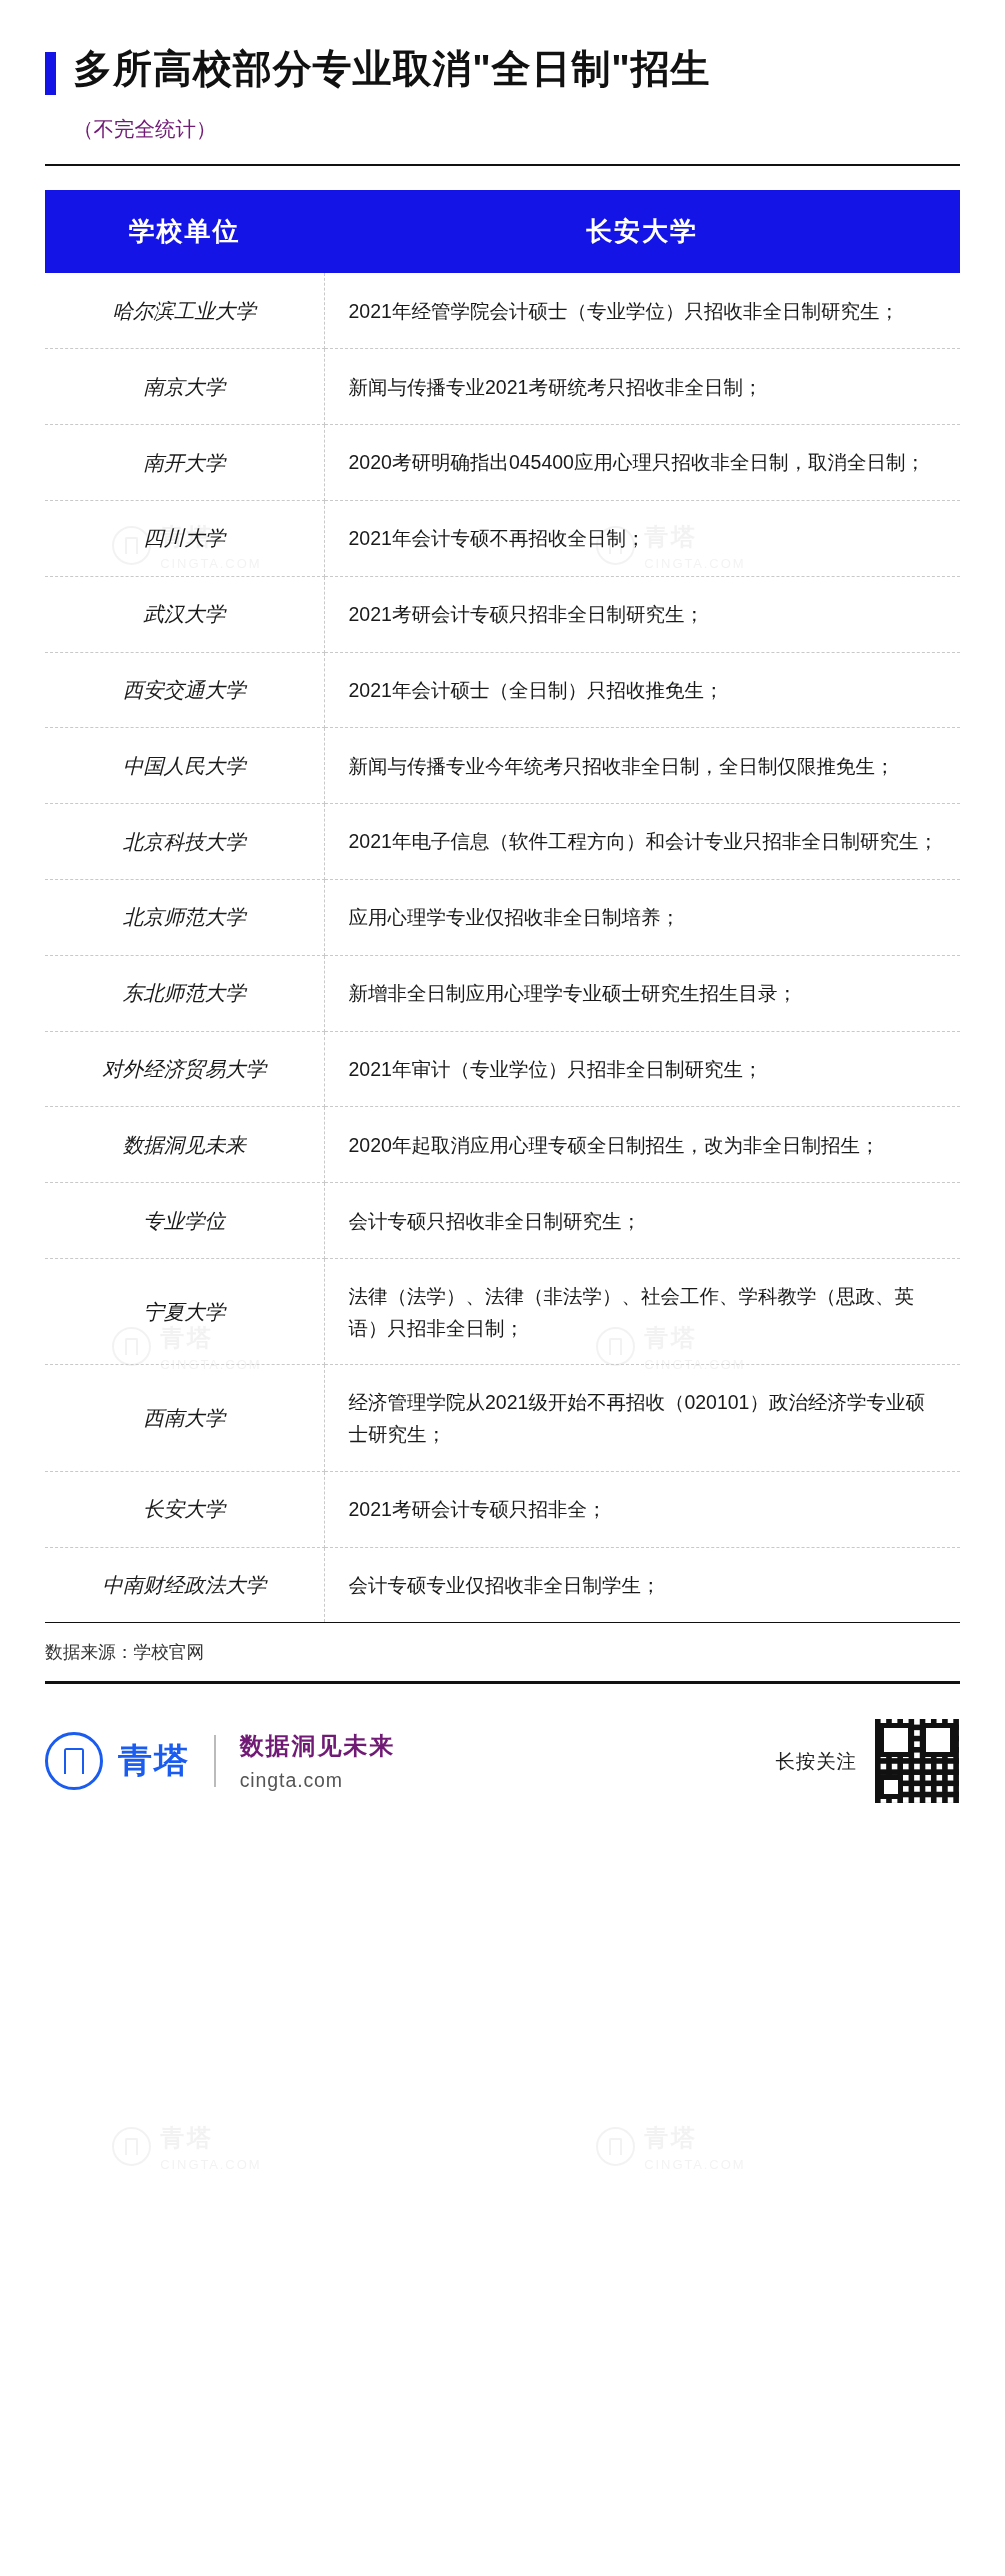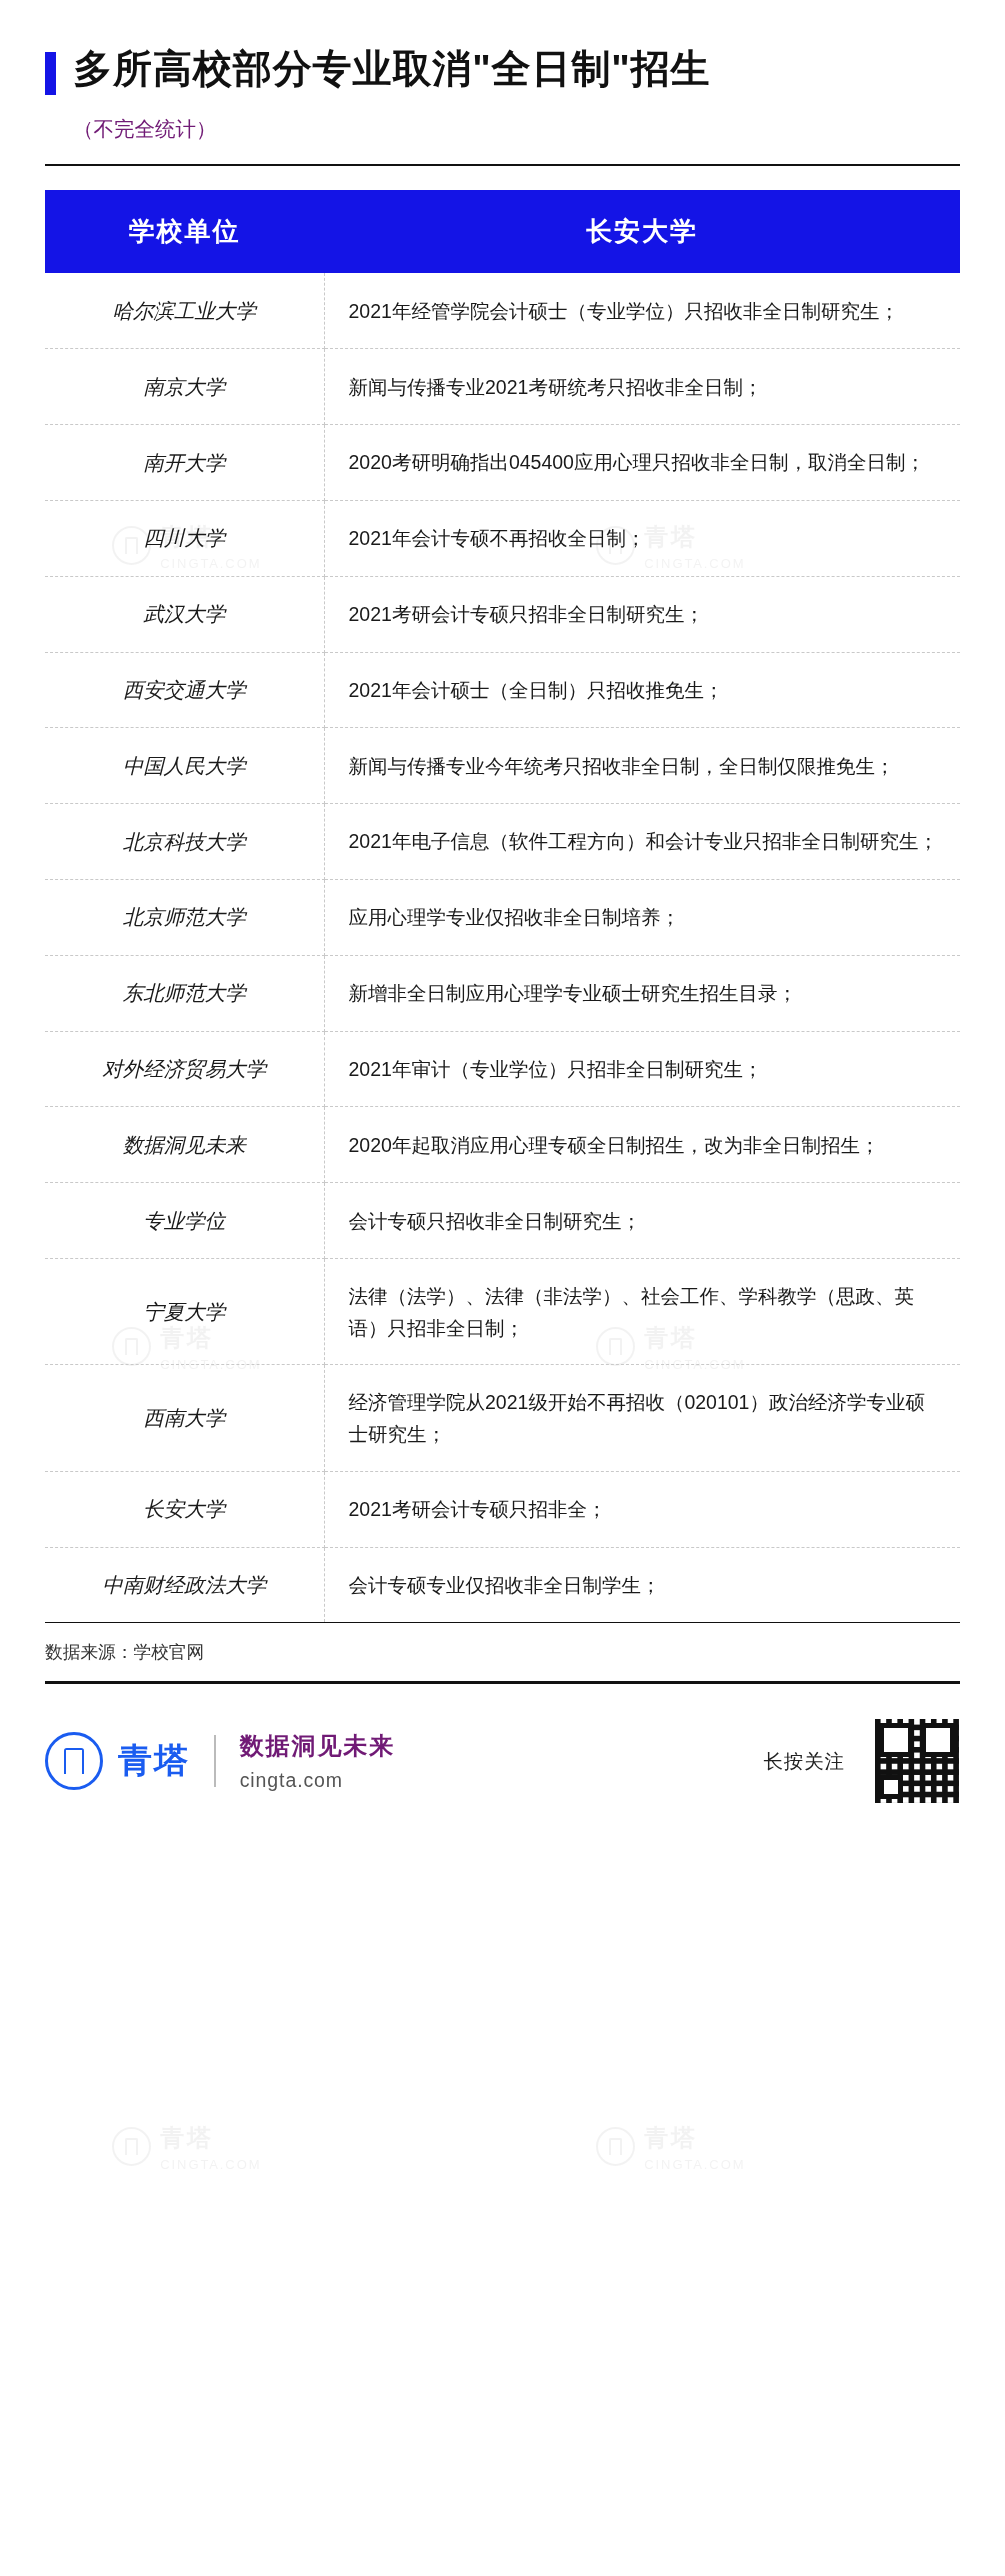--- a/index.html
+++ b/index.html
@@ -158,21 +158,20 @@
   .slogan-sub {
     font-size: 19.5px;
     color: #555555;
     margin-top: 7.4px;
     letter-spacing: 0.9px;
   }
   .footer-right {
     margin-left: auto;
     display: flex;
     align-items: center;
-    gap: 12px;
   }
   .follow-label {
     font-size: 19.5px;
     color: #222222;
     margin-right: 17px;
     letter-spacing: 0.9px;
   }
   .qr {
     width: 86px;
     height: 86px;

